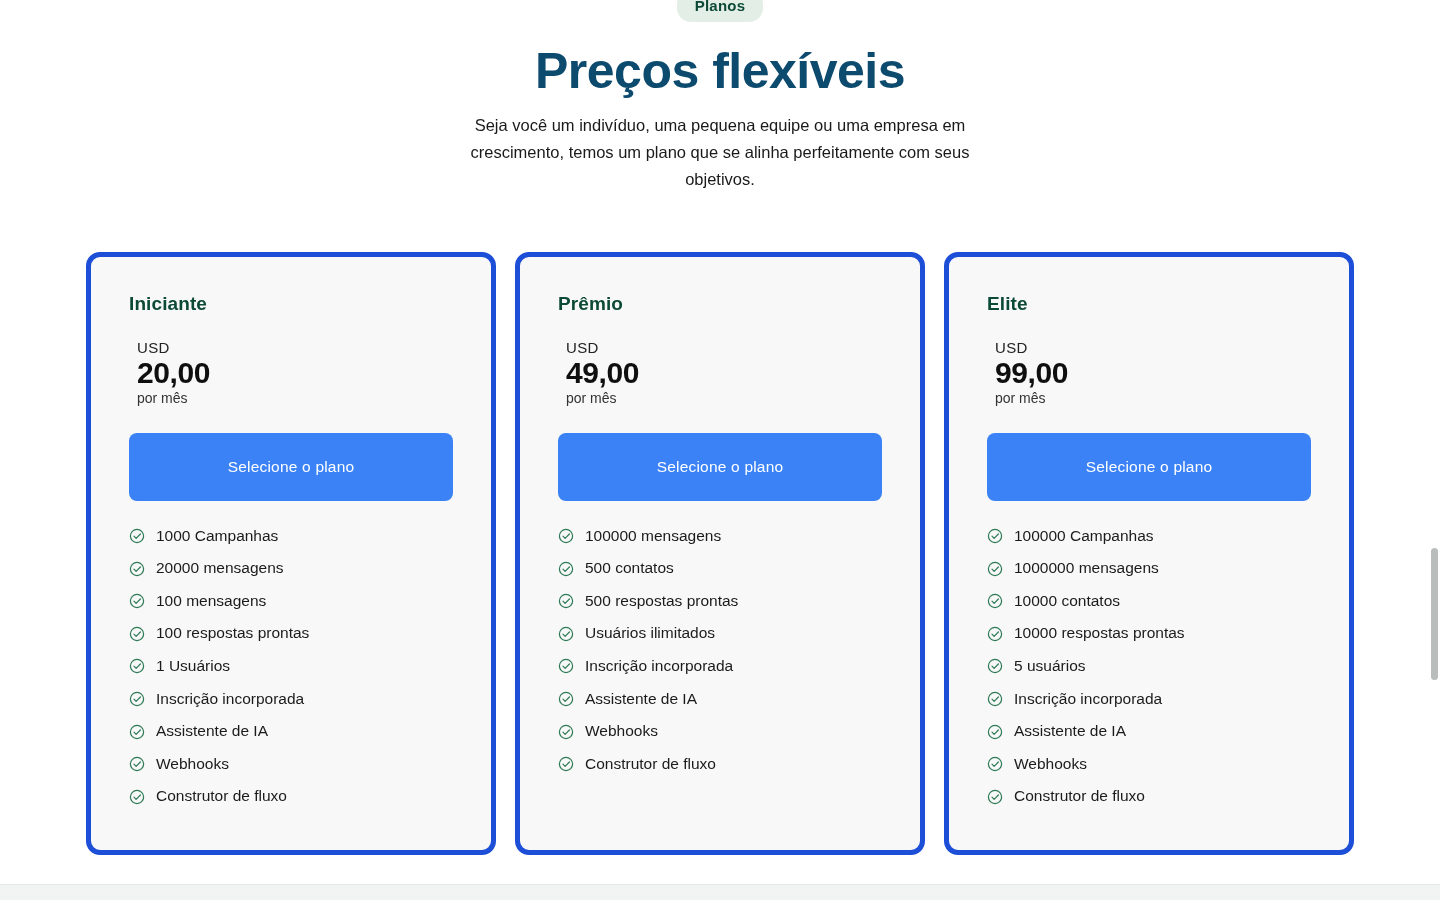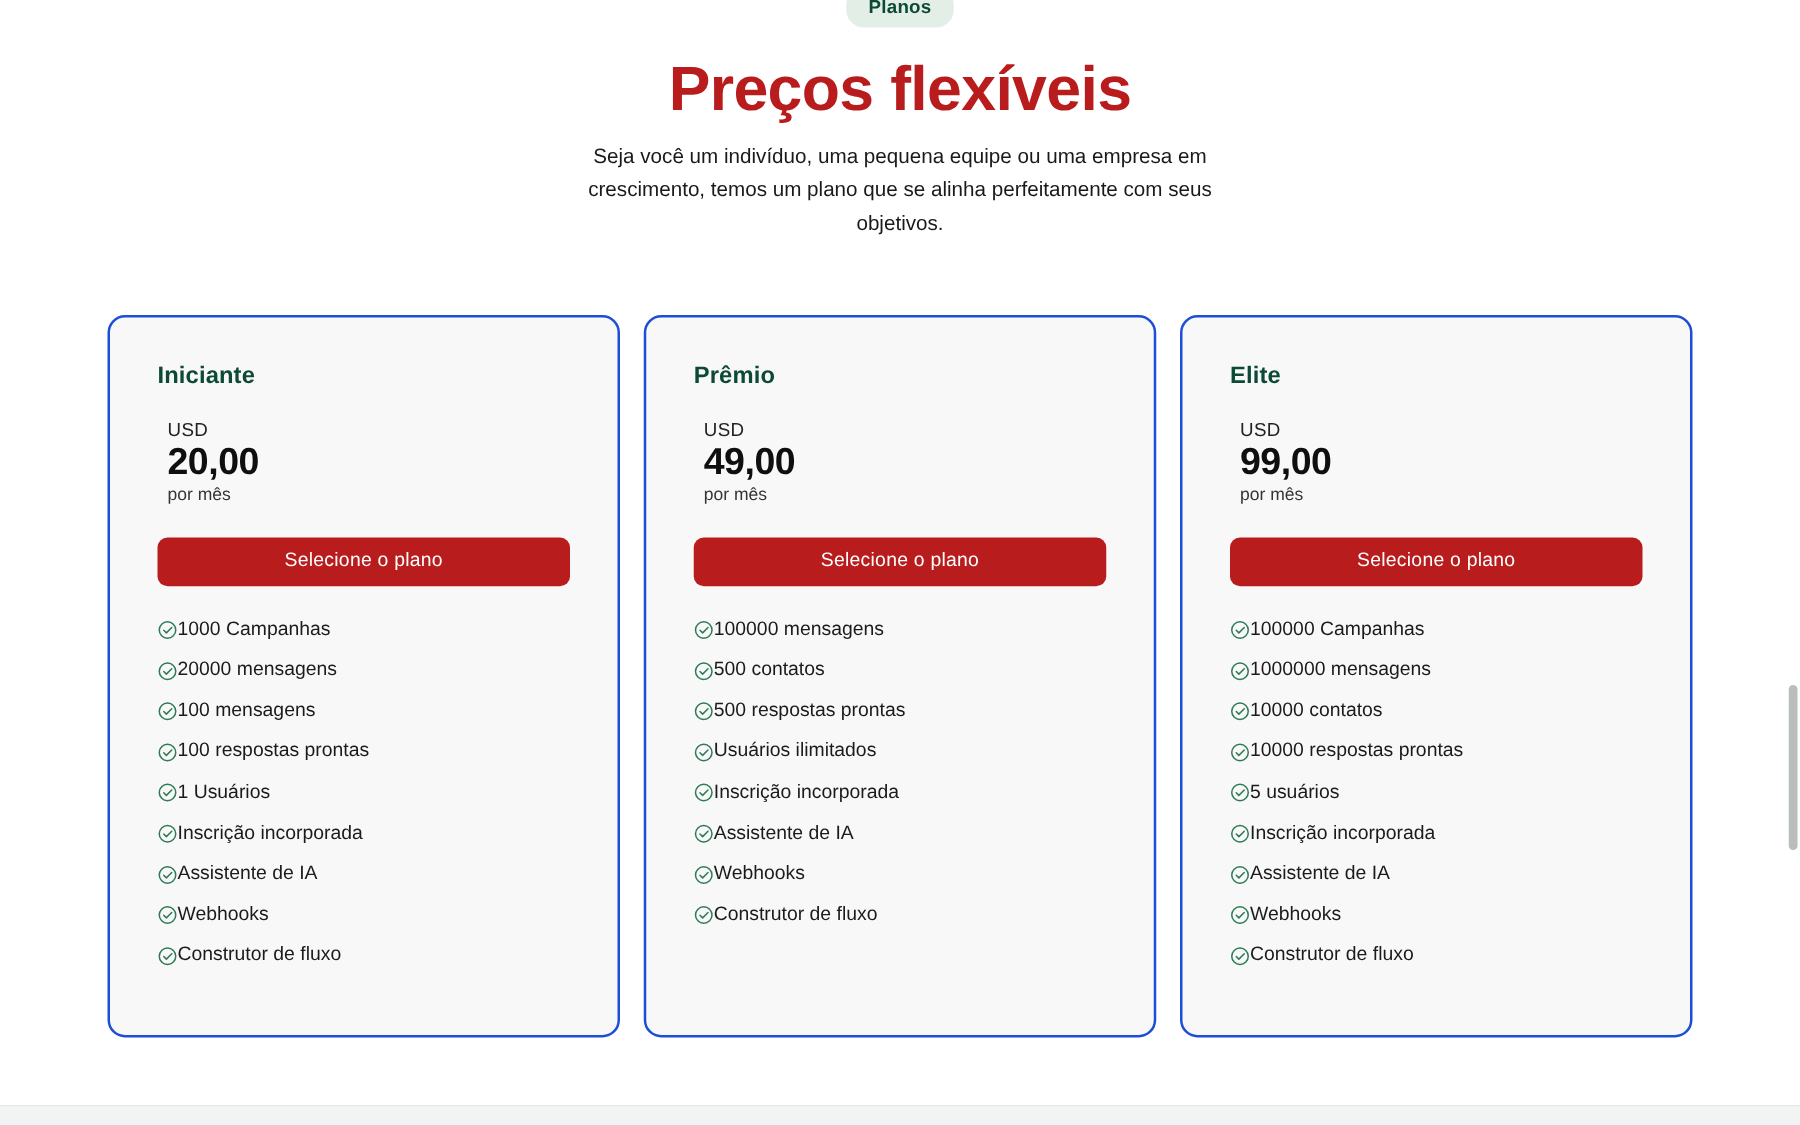--- a/index.html
+++ b/index.html
@@ -31,21 +31,21 @@
     border-radius: 14px;
     padding: 7px 18px 8px 18px;
     margin-top: -10px;
     letter-spacing: 0.2px;
   }
   .title {
     text-align: center;
     font-size: 50px;
     line-height: 1.08;
     font-weight: 800;
-    color: #b91c1c;
+    color: #0c4a6e;
     margin-top: 22px;
     letter-spacing: -0.5px;
   }
   .subtitle {
     width: 560px;
     margin: 14px auto 0 auto;
     text-align: center;
     font-size: 16.5px;
     line-height: 1.65;
     color: #1a1a1a;
@@ -55,23 +55,23 @@
   
   .cards {
     display: flex;
     justify-content: center;
     gap: 19px;
     margin-top: 58px;
   }
   .card {
     width: 410px;
     background: #f7f8f7;
-    border: 2px solid #1d4ed8;
+    border: 5px solid #1d4ed8;
     border-radius: 14px;
-    padding: 36px 38px 40px 38px;
+    padding: 36px 38px 30px 38px;
     min-height: 540px;
   }
   .plan-name {
     color: #0c4a37;
     font-size: 19px;
     font-weight: 600;
     letter-spacing: 0.1px;
   }
   .price-row {
     display: flex;
@@ -95,37 +95,38 @@
   .period {
     font-size: 14px;
     color: #333;
     margin-left: 8px;
     font-weight: 400;
   }
   .select-btn {
     display: block;
     width: 100%;
     margin-top: 27px;
-    background: #b91c1c;
+    background: #3b82f6;
     color: #ffffff;
     border: none;
     border-radius: 8px;
-    height: 39px;
+    height: 68px;
     font-size: 15.5px;
     font-family: "Liberation Sans", sans-serif;
     cursor: pointer;
     letter-spacing: 0.2px;
   }
   .features {
     list-style: none;
     margin-top: 26px;
   }
   .feature {
     display: flex;
     align-items: center;
+    gap: 11px;
     margin-bottom: 14px;
     font-size: 15.5px;
     color: #1b1b1b;
     line-height: 1.2;
   }
   .check-icon {
     flex: 0 0 auto;
     width: 16px;
     height: 16px;
     display: inline-block;

